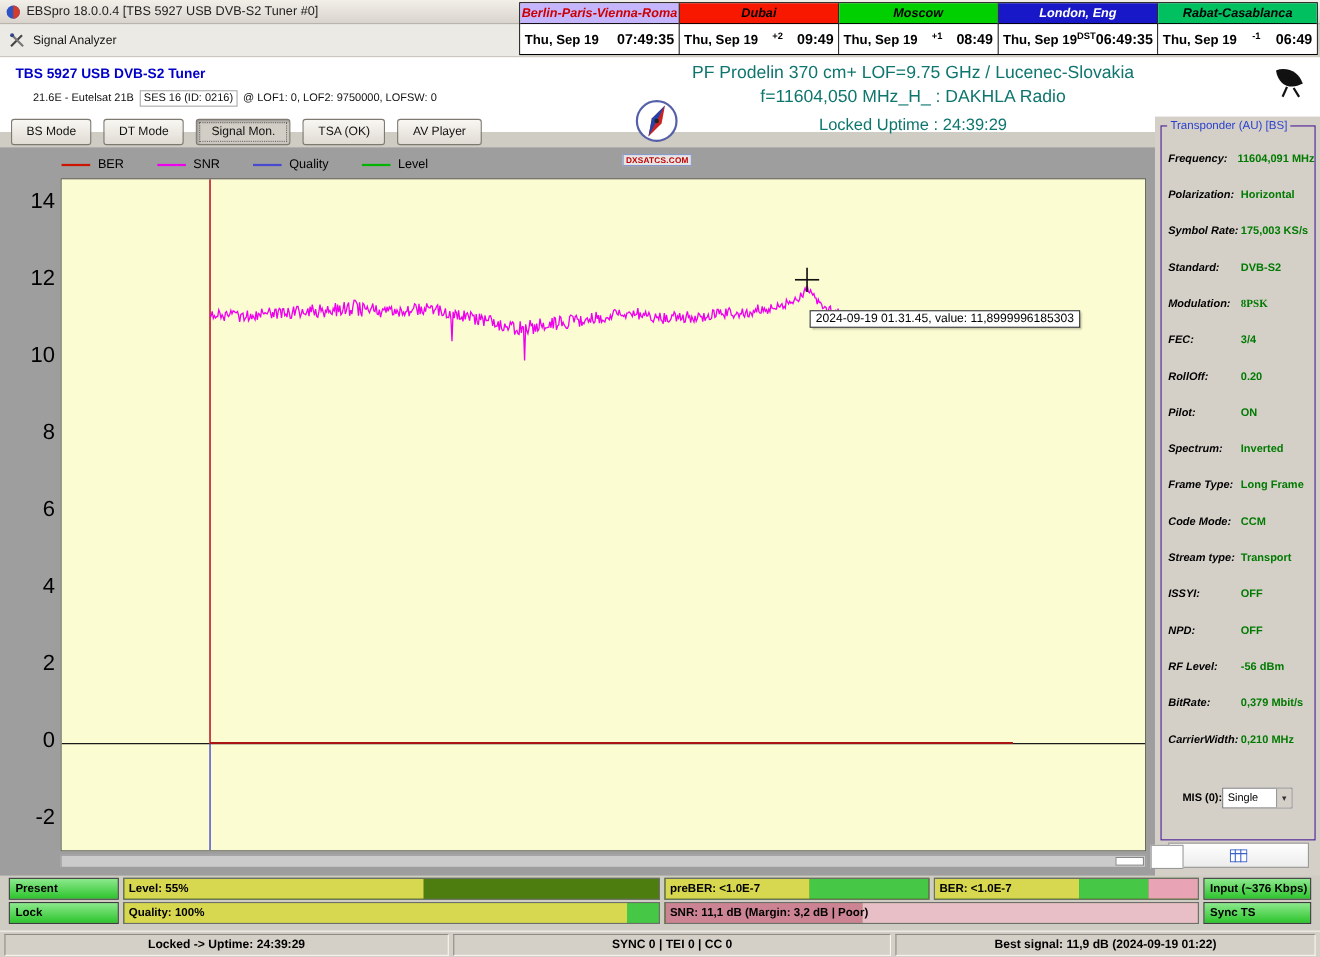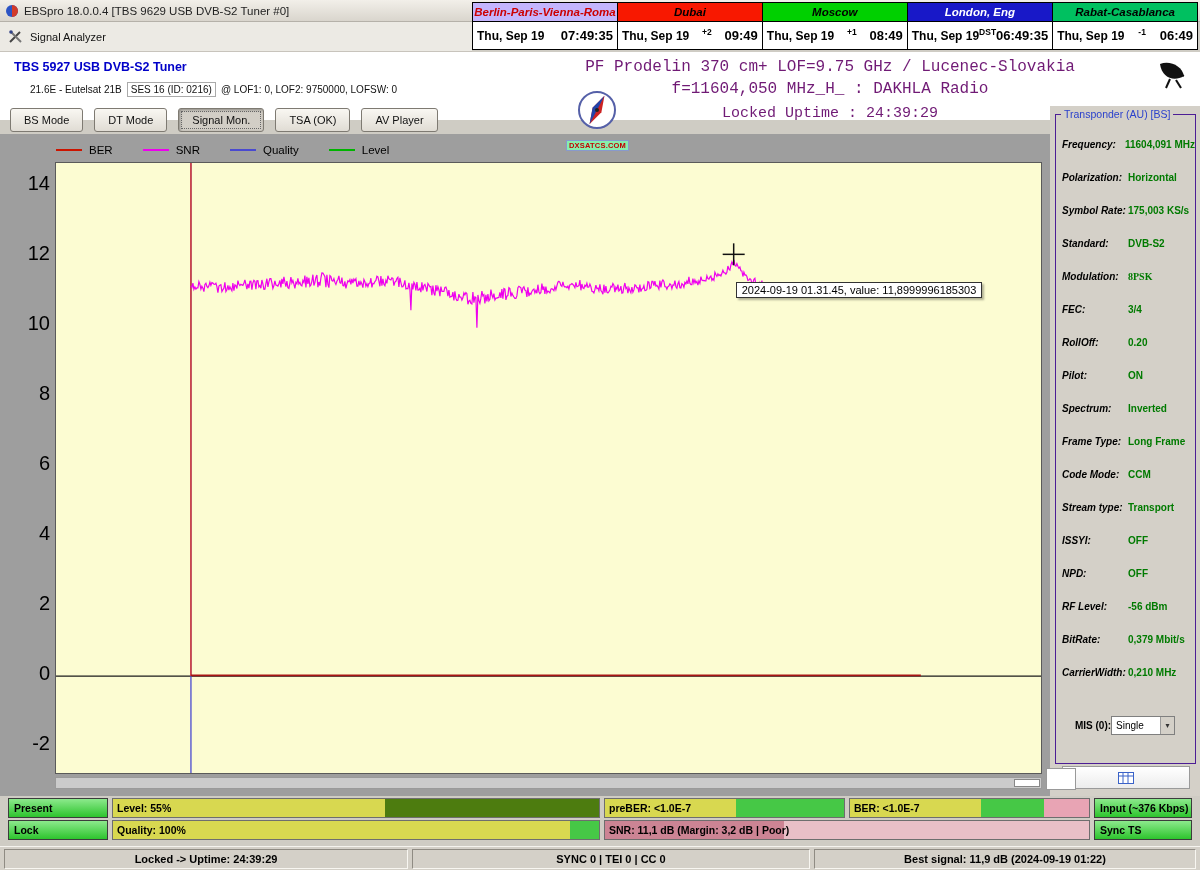--- a/index.html
+++ b/index.html
@@ -23,25 +23,25 @@
 .clock-date{font-size:12px;font-weight:bold;white-space:nowrap;}
 .clock-offset{font-size:8.5px;font-weight:bold;margin-top:-7px;}
 .clock-hms{font-size:13px;font-weight:bold;white-space:nowrap;}
 
 
 .header{position:absolute;left:0;top:52px;width:1200px;height:68px;background:#fff;padding-left:40px;}
 .tuner-title{position:absolute;left:14px;top:8px;color:#0000c8;font-weight:bold;font-size:12.5px;}
 .tuner-sub{position:absolute;left:30px;top:30px;font-size:10px;color:#111;display:flex;align-items:center;gap:5px;white-space:nowrap;}
 .sub-box{border:1px solid #aaa;padding:0 3px;line-height:13px;}
 .hdr-center{position:absolute;left:520px;top:4px;width:620px;text-align:center;}
-.hdr-line{font-family:Liberation Mono, monospace;font-size:16px;color:#701a75;line-height:22px;white-space:nowrap;}
+.hdr-line{font-family:Liberation Sans, sans-serif;font-size:16px;color:#0f766e;line-height:22px;white-space:nowrap;}
 .hdr-line3{font-size:15px;margin-top:3px;}
 .dish-icon{position:absolute;left:1154px;top:8px;}
 .logo{position:absolute;left:566px;top:38px;width:62px;text-align:center;z-index:6;}
-.logo-text{display:inline-block;font-size:7.5px;font-weight:bold;color:#c40000;background:#86efac;border:1px solid #8899cc;margin-top:-3px;padding:0 2px;letter-spacing:.2px;}
+.logo-text{display:inline-block;font-size:7.5px;font-weight:bold;color:#c40000;background:#e5e5e5;border:1px solid #8899cc;margin-top:-3px;padding:0 2px;letter-spacing:.2px;}
 
 
 .tabsrow{position:absolute;left:10px;top:108px;display:flex;gap:11px;z-index:2;}
 .tab-btn{height:24px;padding:0 13px;font-size:11px;color:#111;border:1px solid #7e7a72;border-radius:3px;background:linear-gradient(#f9f7f2,#e0dcd4);font-family:inherit;}
 .tab-btn.active{background:#d2cec6;box-shadow:inset 1px 1px 3px rgba(0,0,0,.35);outline:1px dotted #666;outline-offset:-4px;}
 
 
 .chart-region{position:absolute;left:0;top:134px;width:1050px;height:662px;background:#9e9e9e;}
 .chart-container{position:absolute;left:8px;top:4px;width:1040px;height:652px;}
 .legend{position:absolute;left:48px;top:3px;display:flex;gap:30px;align-items:center;height:18px;}
@@ -89,21 +89,21 @@
 </head>
 <body>
 
 <div id="app">
 
   <div class="titlebar">
     <svg width="14" height="14" viewBox="0 0 14 14">
       <circle cx="7" cy="7" r="6" fill="#2b53c4"></circle>
       <path d="M7 1 A6 6 0 0 1 7 13 Z" fill="#d23a2a"></path>
     </svg>
-    <span class="title-text">EBSpro 18.0.0.4 [TBS 9629 USB DVB-S2 Tuner #0]</span>
+    <span class="title-text">EBSpro 18.0.0.4 [TBS 5927 USB DVB-S2 Tuner #0]</span>
   </div>
 
   <div class="menubar">
     <svg width="15" height="15" viewBox="0 0 15 15">
       <line x1="2" y1="13" x2="12" y2="3" stroke="#444" stroke-width="2"></line>
       <line x1="3" y1="3" x2="13" y2="13" stroke="#777" stroke-width="2"></line>
       <circle cx="3" cy="3" r="1.8" fill="#334488"></circle>
     </svg>
     <span class="menu-label">Signal Analyzer</span>
   </div>

